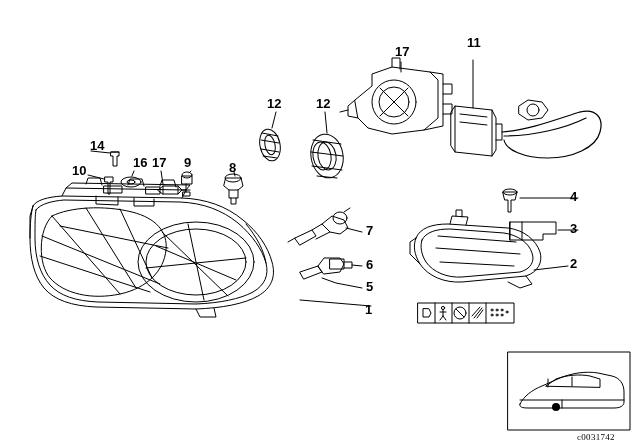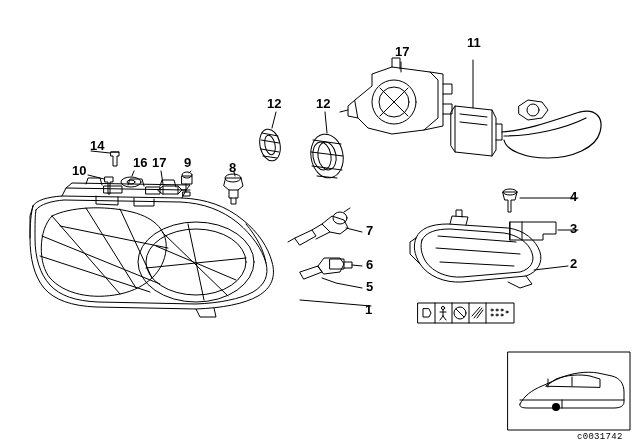--- a/index.html
+++ b/index.html
@@ -29,21 +29,21 @@
     font-size: 13px;
     font-weight: bold;
     font-family: "Liberation Sans", sans-serif;
     color: #000000;
     line-height: 11px;
     white-space: nowrap;
   }
   .partno {
     position: absolute;
     font-size: 9px;
-    font-family: Liberation Mono, monospace;
+    font-family: Liberation Serif, serif;
     color: #000000;
     letter-spacing: 0.3px;
     white-space: nowrap;
   }
 </style>
 </head>
 <body>
 
 <div id="page">
 

